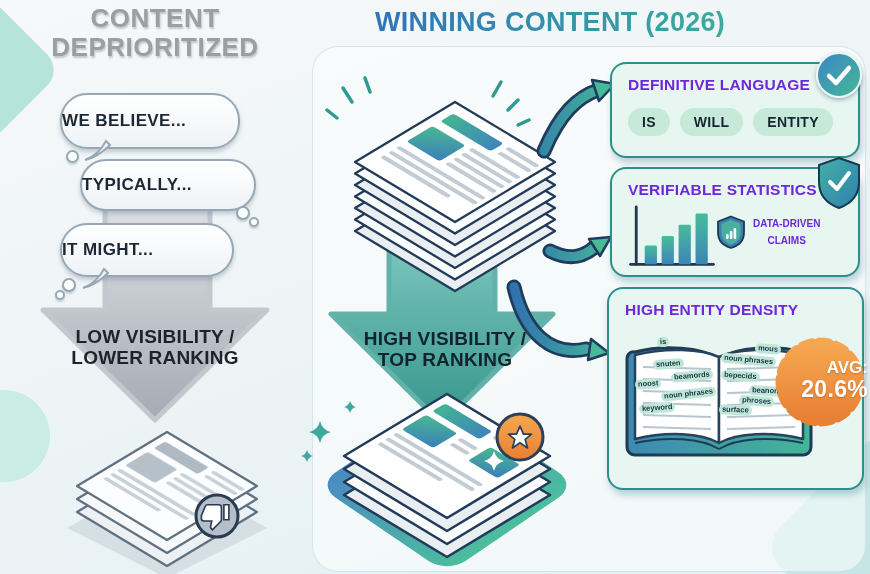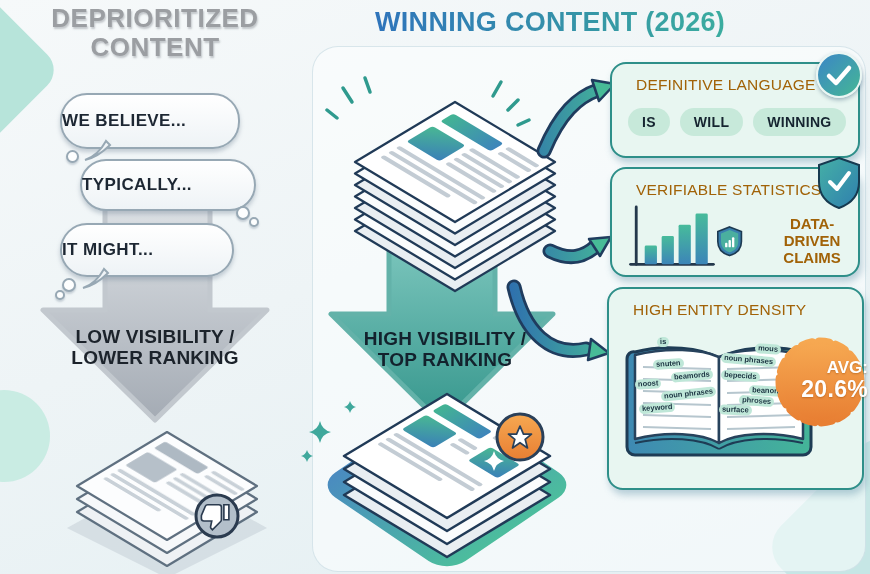--- a/index.html
+++ b/index.html
@@ -36,28 +36,28 @@
   }
   .dot{position:absolute;border-radius:50%;background:#fdfefe;border:2px solid #97a8b4;box-shadow:0 2px 2px rgba(100,120,140,.3);}
   
   .arrow-label{position:absolute;text-align:center;font-weight:800;font-size:19px;line-height:21px;color:#1c232b;letter-spacing:.2px;}
   .arrow-label.teal{color:#13222d;}
   
   .card{
     position:absolute;background:#e8f6f1;border:2.5px solid #2e8f89;border-radius:16px;
     box-shadow:2px 5px 7px rgba(110,155,175,.45);
   }
-  .card-title{position:absolute;left:16px;top:12px;font-size:15.5px;font-weight:400;color:#a16207;letter-spacing:.2px;margin-left:8px;}
+  .card-title{position:absolute;left:16px;top:12px;font-size:15.5px;font-weight:700;color:#6d28d9;letter-spacing:.2px;}
   .pill-row{position:absolute;left:16px;top:44px;display:flex;gap:10px;}
   .pill{
     background:#c7e9da;border-radius:999px;padding:6px 14px;
     font-size:14px;font-weight:800;color:#152430;letter-spacing:.3px;
   }
   .claim{position:absolute;left:104px;top:46px;display:flex;align-items:center;gap:7px;}
-  .claim-text{font-size:15px;line-height:17px;font-weight:800;color:#a16207;margin-left:16px;}
+  .claim-text{font-size:10px;line-height:17px;font-weight:800;color:#6d28d9;}
   .chip{
     position:absolute;background:#bfe7d8;border-radius:5px;padding:0 3px;
     font-size:7.5px;line-height:10px;font-weight:700;color:#1c3442;white-space:nowrap;
   }
   .badge-check{
     position:absolute;left:816px;top:52px;width:42px;height:42px;border-radius:50%;
     background:linear-gradient(135deg,#3b86c6 0%,#45b795 100%);
     border:2px solid #eaf6f3;box-shadow:0 2px 4px rgba(40,80,110,.4);
   }
   .avg-text{position:absolute;text-align:right;color:#ffffff;font-weight:800;text-shadow:0 1px 2px rgba(130,60,0,.4);}
@@ -69,22 +69,22 @@
 
 <div id="stage">
 
   <div class="deco" style="left:-70px;top:15px;width:110px;height:110px;background:#b7e4da;border-radius:22px;transform:rotate(45deg);"></div>
   <div class="deco" style="left:-42px;top:390px;width:92px;height:92px;background:#c9ece3;border-radius:50%;"></div>
   <div class="deco" style="left:795px;top:462px;width:170px;height:170px;background:#c6e6e5;border-radius:30px;transform:rotate(45deg);"></div>
 
   <div class="abs panel"></div>
 
   <div class="abs title-left">
+    <div>CONTENT</div>
     <div>DEPRIORITIZED</div>
-    <div>CONTENT</div>
   </div>
   <div class="abs title-right">WINNING CONTENT (2026)</div>
 
   <svg class="abs" style="left:33px;top:200px;" width="244" height="226" viewBox="0 0 244 226">
     <defs>
       <linearGradient id="grayArrow" x1="0" y1="0" x2="0" y2="1">
         <stop offset="0" stop-color="#dee2e6"></stop>
           <stop offset="1" stop-color="#a4abb4"></stop>
       </linearGradient>
     </defs>
@@ -267,21 +267,21 @@
       <polygon points="123,182 101,184 112,201"></polygon>
       <polygon points="121,298 100,305 103,284"></polygon>
     </g>
   </svg>
 
   <div class="card" style="left:610px;top:62px;width:246px;height:92px;">
     <div class="card-title">DEFINITIVE LANGUAGE</div>
     <div class="pill-row">
       <span class="pill">IS</span>
       <span class="pill">WILL</span>
-      <span class="pill">WINNING</span>
+      <span class="pill">ENTITY</span>
     </div>
   </div>
   <div class="badge-check">
     <svg width="42" height="42" viewBox="0 0 42 42">
       <polyline points="11,22 18,29 31,14" fill="none" stroke="#ffffff" stroke-width="4.5" stroke-linecap="round" stroke-linejoin="round"></polyline>
     </svg>
   </div>
 
   <div class="card" style="left:610px;top:167px;width:246px;height:106px;text-align:center;">
     <div class="card-title">VERIFIABLE STATISTICS</div>

